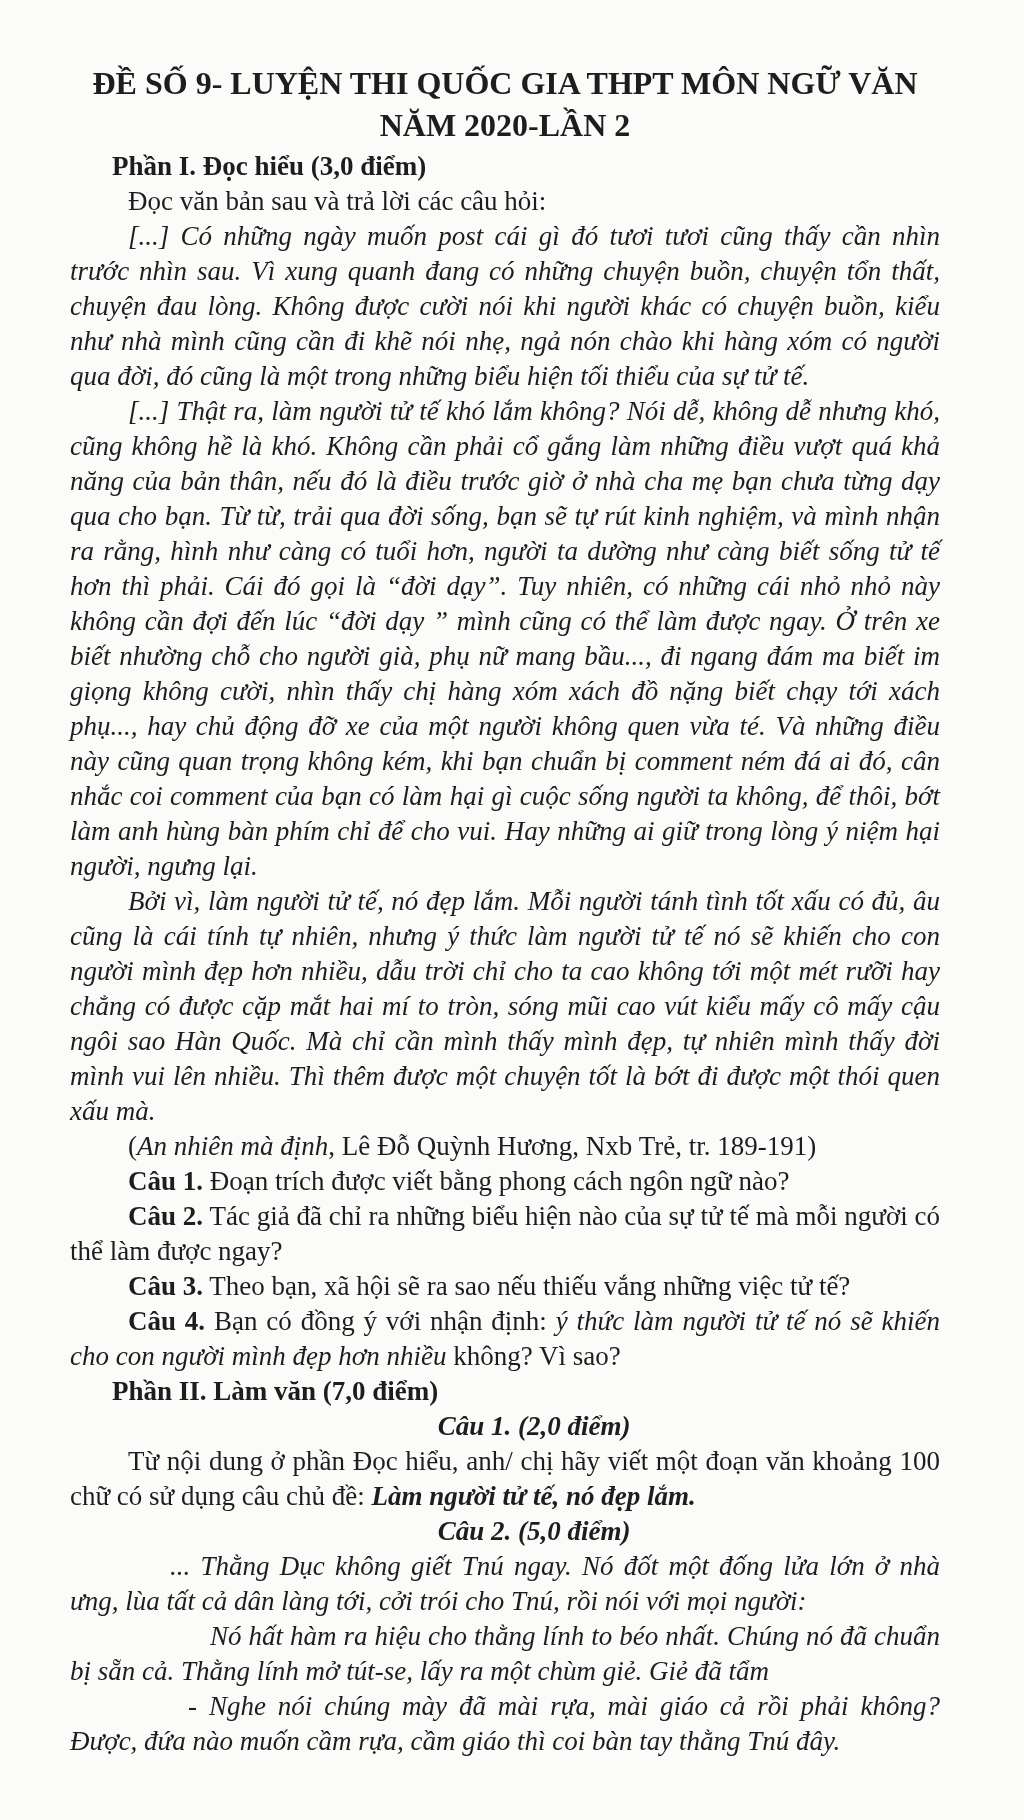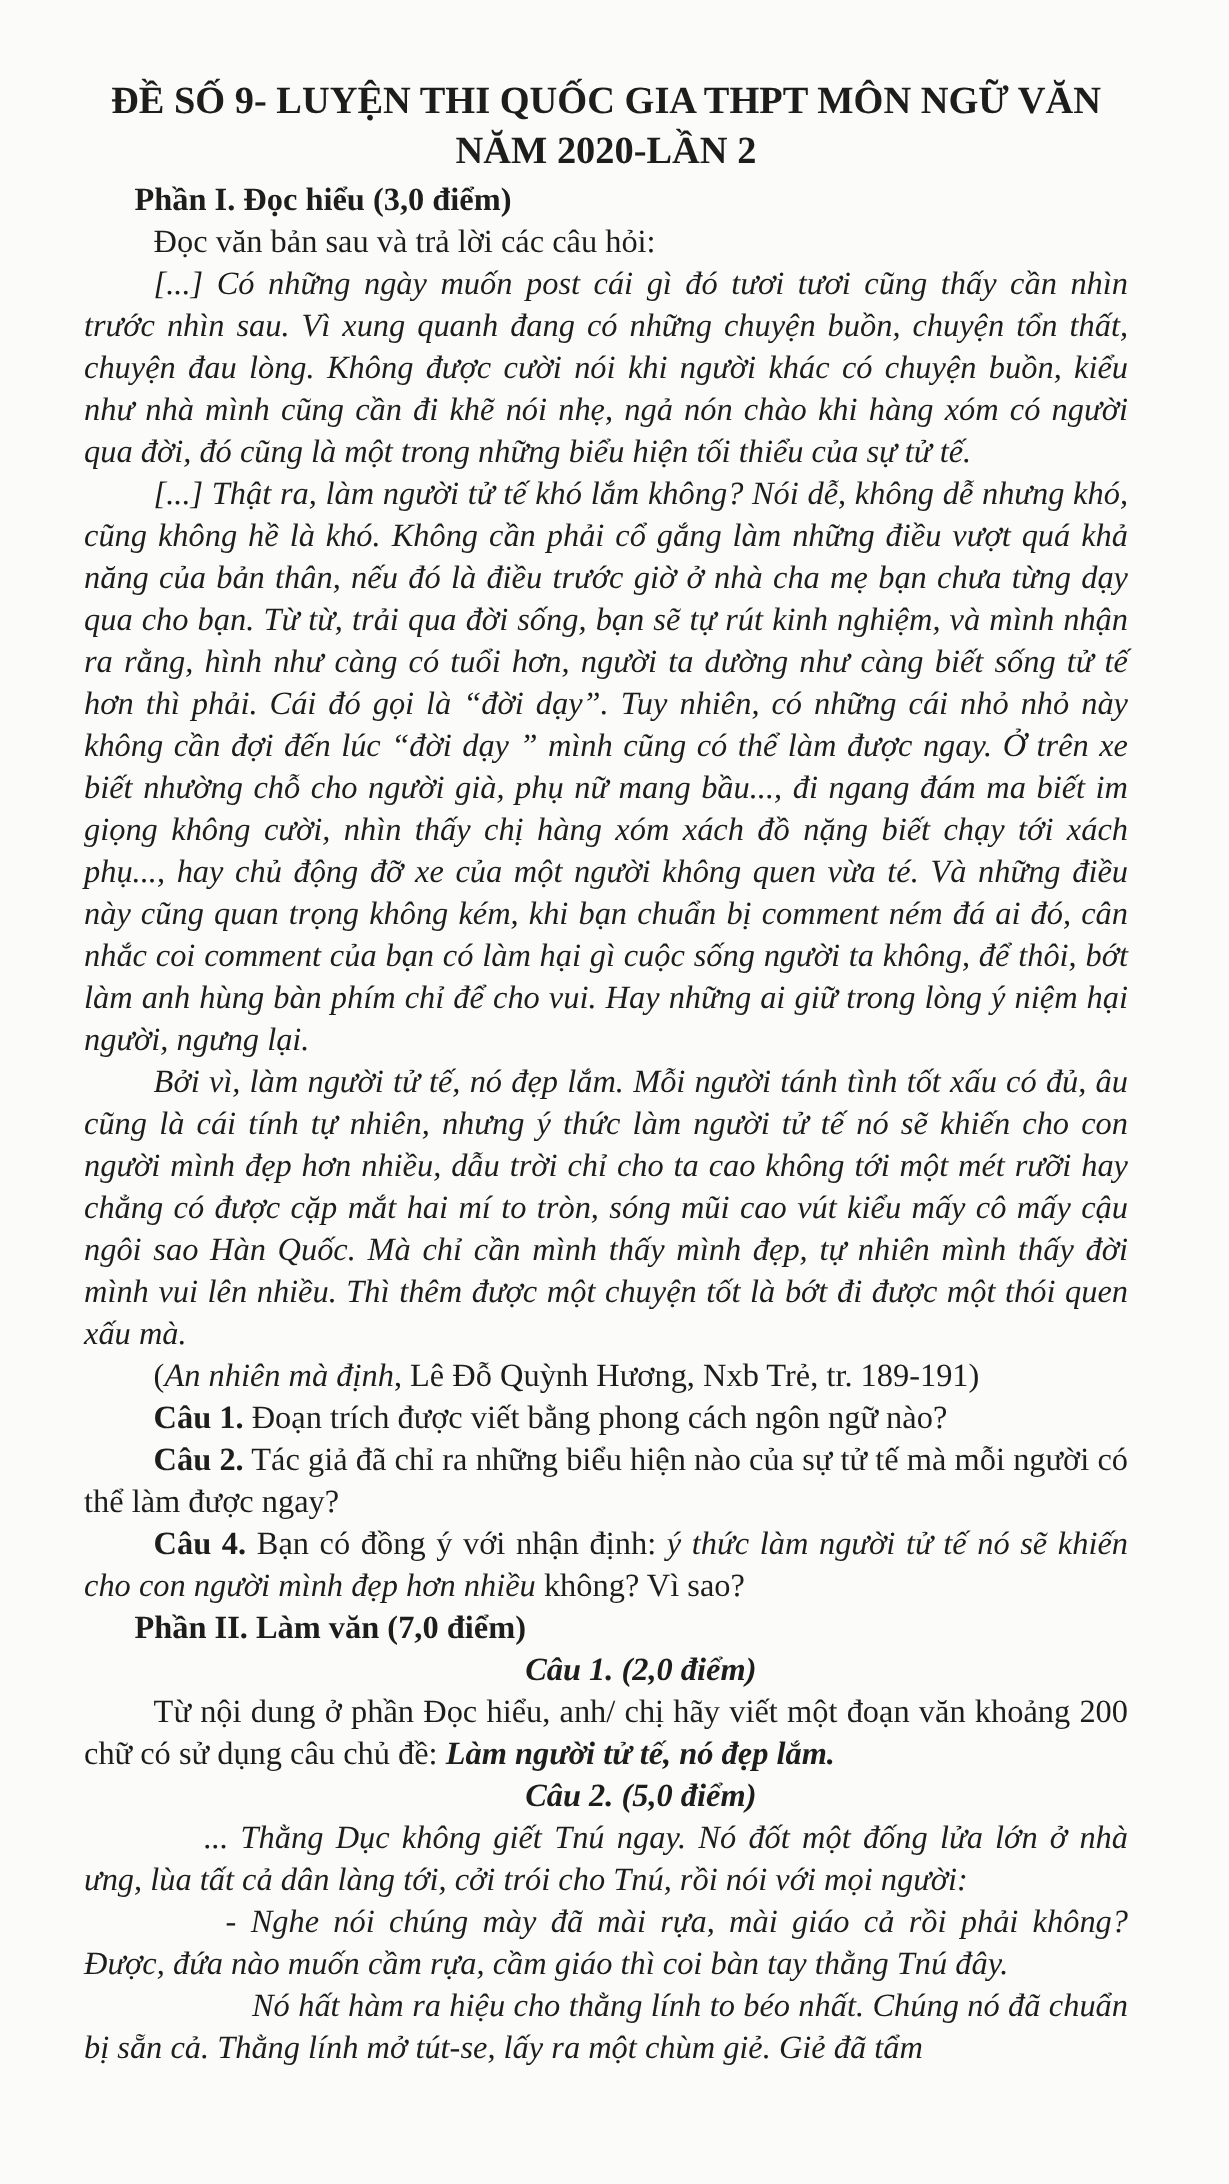--- a/index.html
+++ b/index.html
@@ -68,28 +68,29 @@
   <p class="t ind it">[...] Có những ngày muốn post cái gì đó tươi tươi cũng thấy cần nhìn trước nhìn sau. Vì xung quanh đang có những chuyện buồn, chuyện tổn thất, chuyện đau lòng. Không được cười nói khi người khác có chuyện buồn, kiểu như nhà mình cũng cần đi khẽ nói nhẹ, ngả nón chào khi hàng xóm có người qua đời, đó cũng là một trong những biểu hiện tối thiểu của sự tử tế.</p>
   <p class="t ind it">[...] Thật ra, làm người tử tế khó lắm không? Nói dễ, không dễ nhưng khó, cũng không hề là khó. Không cần phải cổ gắng làm những điều vượt quá khả năng của bản thân, nếu đó là điều trước giờ ở nhà cha mẹ bạn chưa từng dạy qua cho bạn. Từ từ, trải qua đời sống, bạn sẽ tự rút kinh nghiệm, và mình nhận ra rằng, hình như càng có tuổi hơn, người ta dường như càng biết sống tử tế hơn thì phải. Cái đó gọi là “đời dạy”. Tuy nhiên, có những cái nhỏ nhỏ này không cần đợi đến lúc “đời dạy ” mình cũng có thể làm được ngay. Ở trên xe biết nhường chỗ cho người già, phụ nữ mang bầu..., đi ngang đám ma biết im giọng không cười, nhìn thấy chị hàng xóm xách đồ nặng biết chạy tới xách phụ..., hay chủ động đỡ xe của một người không quen vừa té. Và những điều này cũng quan trọng không kém, khi bạn chuẩn bị comment ném đá ai đó, cân nhắc coi comment của bạn có làm hại gì cuộc sống người ta không, để thôi, bớt làm anh hùng bàn phím chỉ để cho vui. Hay những ai giữ trong lòng ý niệm hại người, ngưng lại.</p>
   <p class="t ind it">Bởi vì, làm người tử tế, nó đẹp lắm. Mỗi người tánh tình tốt xấu có đủ, âu cũng là cái tính tự nhiên, nhưng ý thức làm người tử tế nó sẽ khiến cho con người mình đẹp hơn nhiều, dẫu trời chỉ cho ta cao không tới một mét rưỡi hay chẳng có được cặp mắt hai mí to tròn, sóng mũi cao vút kiểu mấy cô mấy cậu ngôi sao Hàn Quốc. Mà chỉ cần mình thấy mình đẹp, tự nhiên mình thấy đời mình vui lên nhiều. Thì thêm được một chuyện tốt là bớt đi được một thói quen xấu mà.</p>
 
   <p class="t ind"><span>(</span><span class="it">An nhiên mà định</span><span>, Lê Đỗ Quỳnh Hương, Nxb Trẻ, tr. 189-191)</span></p>
 
   <p class="t ind"><span class="qlabel">Câu 1.</span> <span>Đoạn trích được viết bằng phong cách ngôn ngữ nào?</span></p>
 
   <p class="t ind"><span class="qlabel">Câu 2.</span> <span>Tác giả đã chỉ ra những biểu hiện nào của sự tử tế mà mỗi người có thể làm được ngay?</span></p>
 
+  <p class="t ind"><span class="qlabel">Câu 3.</span> <span>Theo bạn, xã hội sẽ ra sao nếu thiếu vắng những việc tử tế?</span></p>
 
   <p class="t ind"><span class="qlabel">Câu 4.</span> <span>Bạn có đồng ý với nhận định:</span> <span class="it">ý thức làm người tử tế nó sẽ khiến cho con người mình đẹp hơn nhiều</span> <span>không? Vì sao?</span></p>
 
   <p class="t h-part">Phần II. Làm văn (7,0 điểm)</p>
 
   <p class="t h-essay">Câu 1. (2,0 điểm)</p>
 
-  <p class="t ind"><span>Từ nội dung ở phần Đọc hiểu, anh/ chị hãy viết một đoạn văn khoảng 200 chữ có sử dụng câu chủ đề:</span> <span class="bit">Làm người tử tế, nó đẹp lắm.</span></p>
+  <p class="t ind"><span>Từ nội dung ở phần Đọc hiểu, anh/ chị hãy viết một đoạn văn khoảng 100 chữ có sử dụng câu chủ đề:</span> <span class="bit">Làm người tử tế, nó đẹp lắm.</span></p>
 
   <p class="t h-essay">Câu 2. (5,0 điểm)</p>
 
   <p class="t ind-a it">... Thằng Dục không giết Tnú ngay. Nó đốt một đống lửa lớn ở nhà ưng, lùa tất cả dân làng tới, cởi trói cho Tnú, rồi nói với mọi người:</p>
+  <p class="t ind-c it">Nó hất hàm ra hiệu cho thằng lính to béo nhất. Chúng nó đã chuẩn bị sẵn cả. Thằng lính mở tút-se, lấy ra một chùm giẻ. Giẻ đã tẩm</p>
   <p class="t ind-b it">- Nghe nói chúng mày đã mài rựa, mài giáo cả rồi phải không? Được, đứa nào muốn cầm rựa, cầm giáo thì coi bàn tay thằng Tnú đây.</p>
-  <p class="t ind-c it">Nó hất hàm ra hiệu cho thằng lính to béo nhất. Chúng nó đã chuẩn bị sẵn cả. Thằng lính mở tút-se, lấy ra một chùm giẻ. Giẻ đã tẩm</p>
 
 </div>
 
 </body></html>

